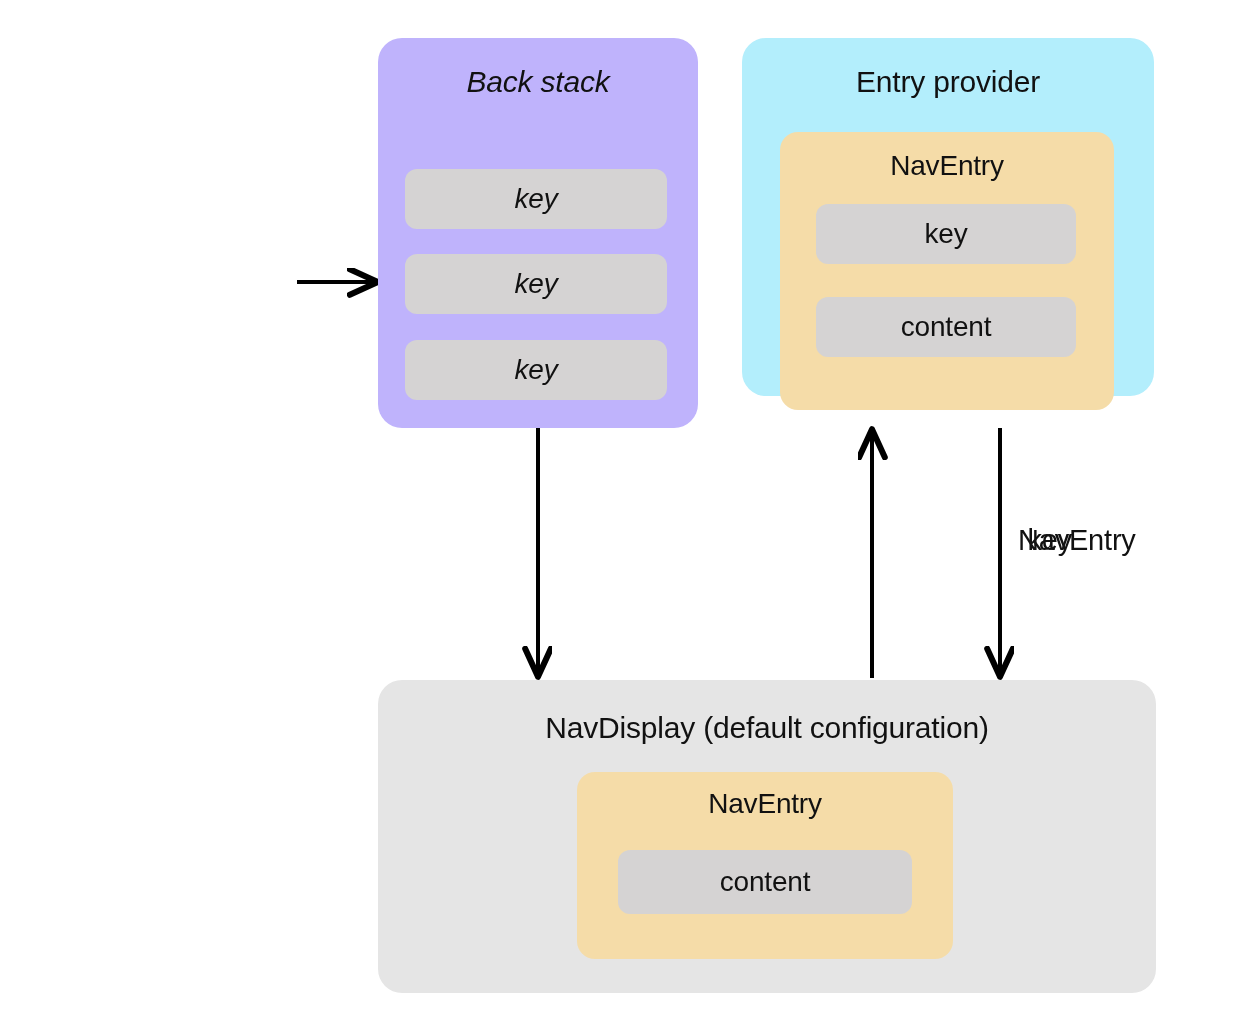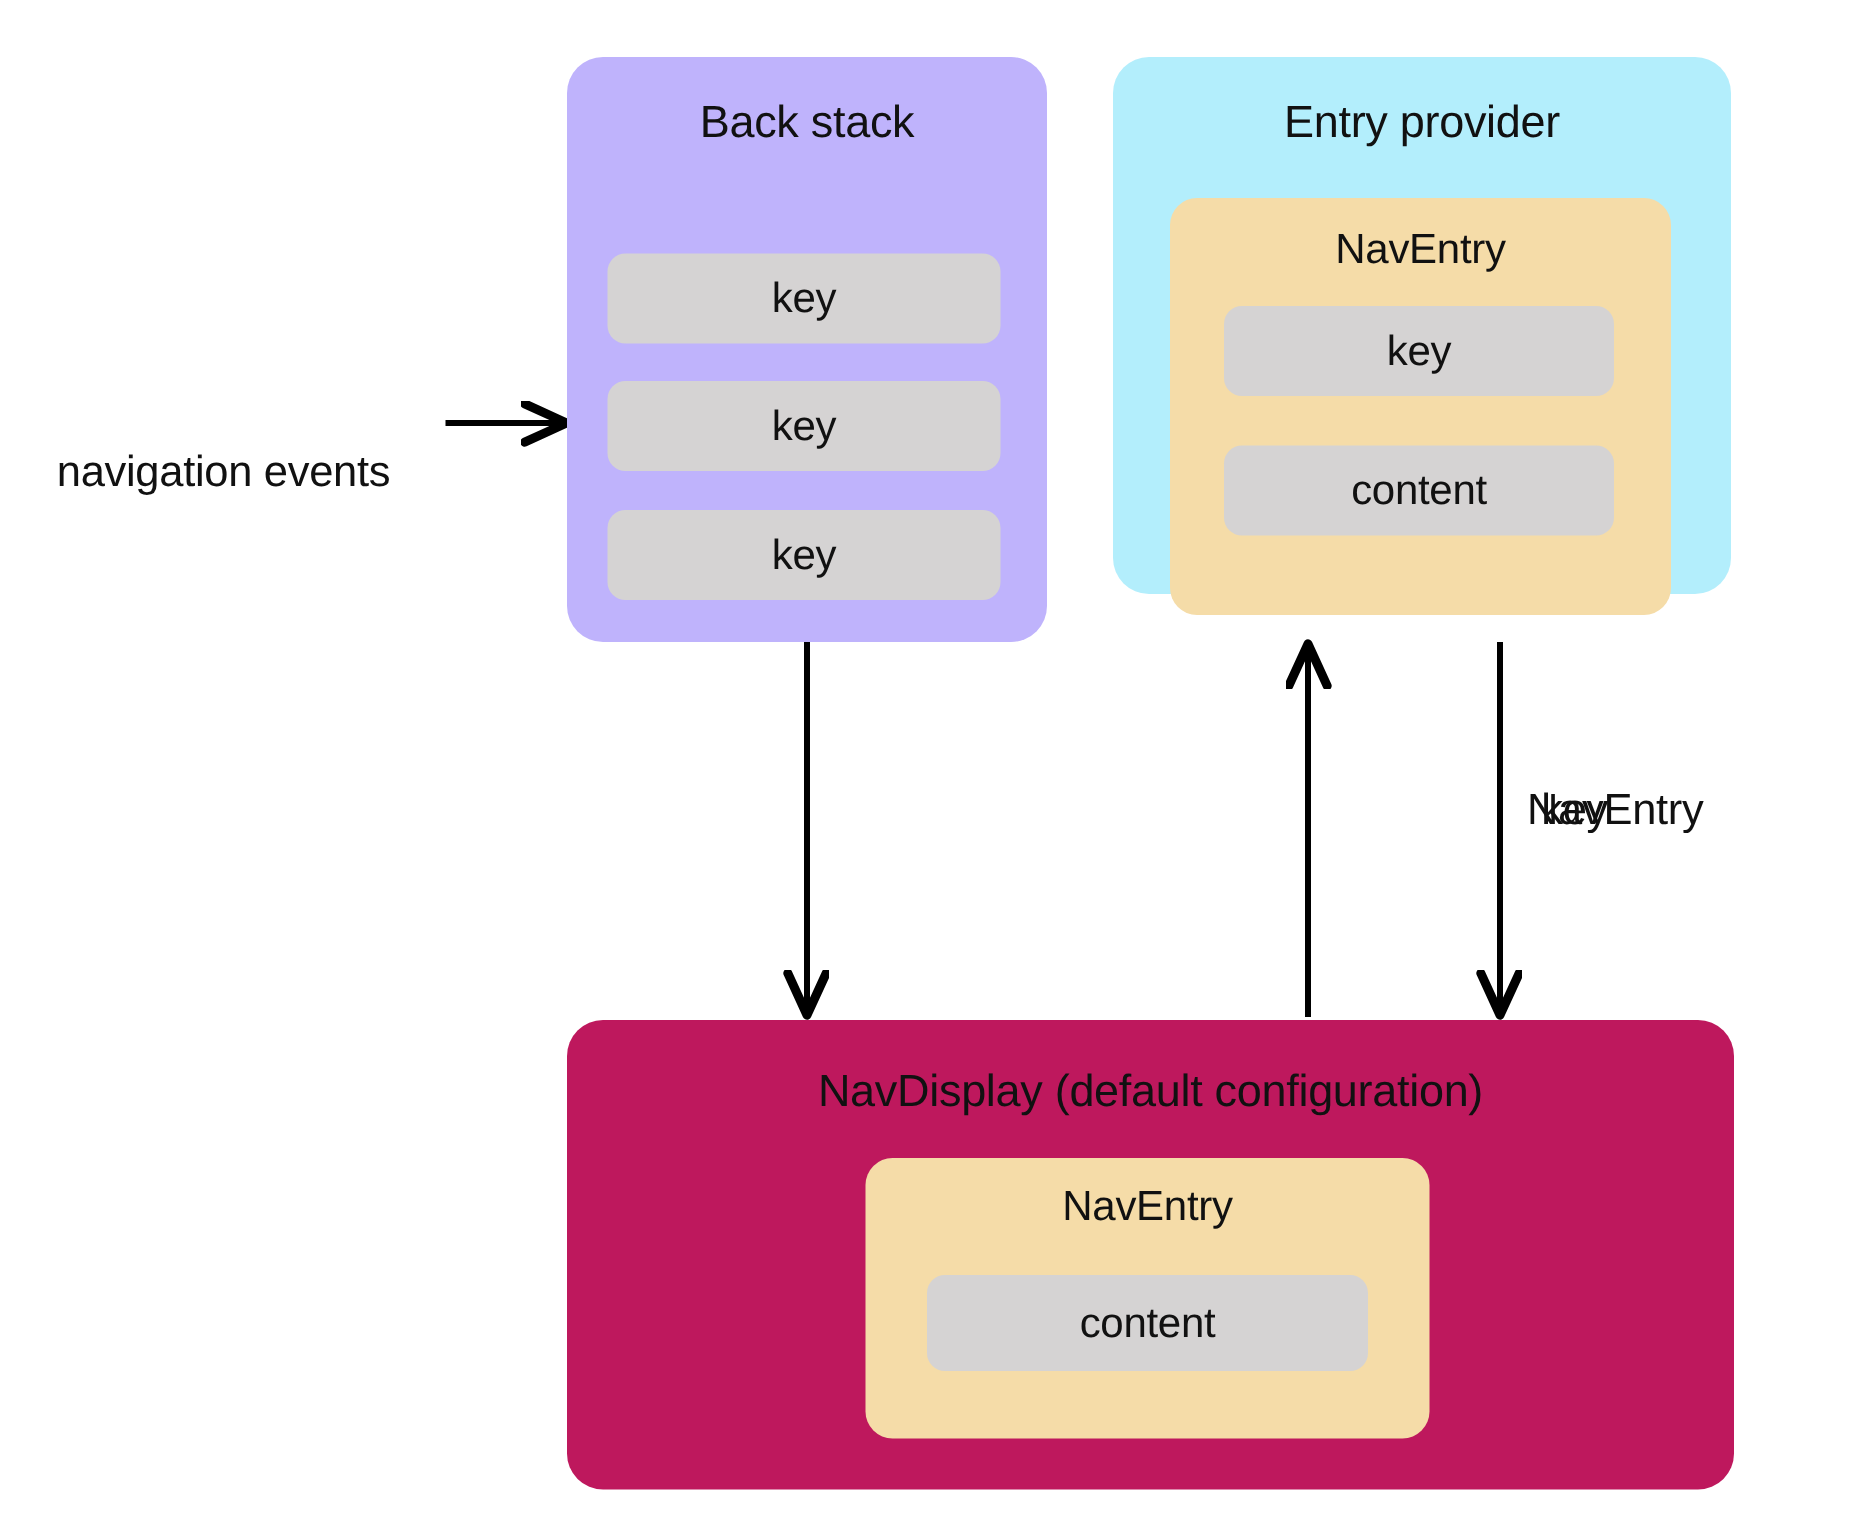--- a/index.html
+++ b/index.html
@@ -50,20 +50,21 @@
     letter-spacing: -0.2px;
   }
 
   
   #back-stack {
     left: 378px;
     top: 38px;
     width: 320px;
     height: 390px;
     background: #bfb3fc;
+    font-style: italic;
   }
   #back-stack .box-title { top: 26px; }
 
   #entry-provider {
     left: 742px;
     top: 38px;
     width: 412px;
     height: 358px;
     background: #b3eefc;
   }
@@ -77,21 +78,21 @@
     background: #f5dca8;
     border-radius: 18px;
   }
   #entry-provider-naventry .box-title { top: 16px; font-size: 28px; }
 
   #nav-display {
     left: 378px;
     top: 680px;
     width: 778px;
     height: 313px;
-    background: #be185d;
+    background: #e5e5e5;
   }
   #nav-display .box-title { top: 30px; }
 
   #nav-display-naventry {
     left: 199px;
     top: 92px;
     width: 376px;
     height: 187px;
     background: #f5dca8;
     border-radius: 18px;
@@ -151,21 +152,20 @@
     <line x1="297" y1="282" x2="377" y2="282" stroke="#000000" stroke-width="4" marker-end="url(#head)"></line>
 
     <line x1="538" y1="428" x2="538" y2="676" stroke="#000000" stroke-width="4" marker-end="url(#head)"></line>
 
     <line x1="872" y1="678" x2="872" y2="430" stroke="#000000" stroke-width="4" marker-end="url(#head)"></line>
 
     <line x1="1000" y1="428" x2="1000" y2="676" stroke="#000000" stroke-width="4" marker-end="url(#head)"></line>
   </svg>
 
   <div class="edge-label" id="nav-events-label">
-    <div>navigation events</div>
   </div>
 
   <div class="edge-label" id="key-edge-label">key</div>
 
   <div class="edge-label" id="naventry-edge-label">NavEntry</div>
 
   <div class="box" id="back-stack">
     <div class="box-title">Back stack</div>
 
     <div class="pill" style="left:27px; top:131px; width:262px; height:60px;">key</div>

